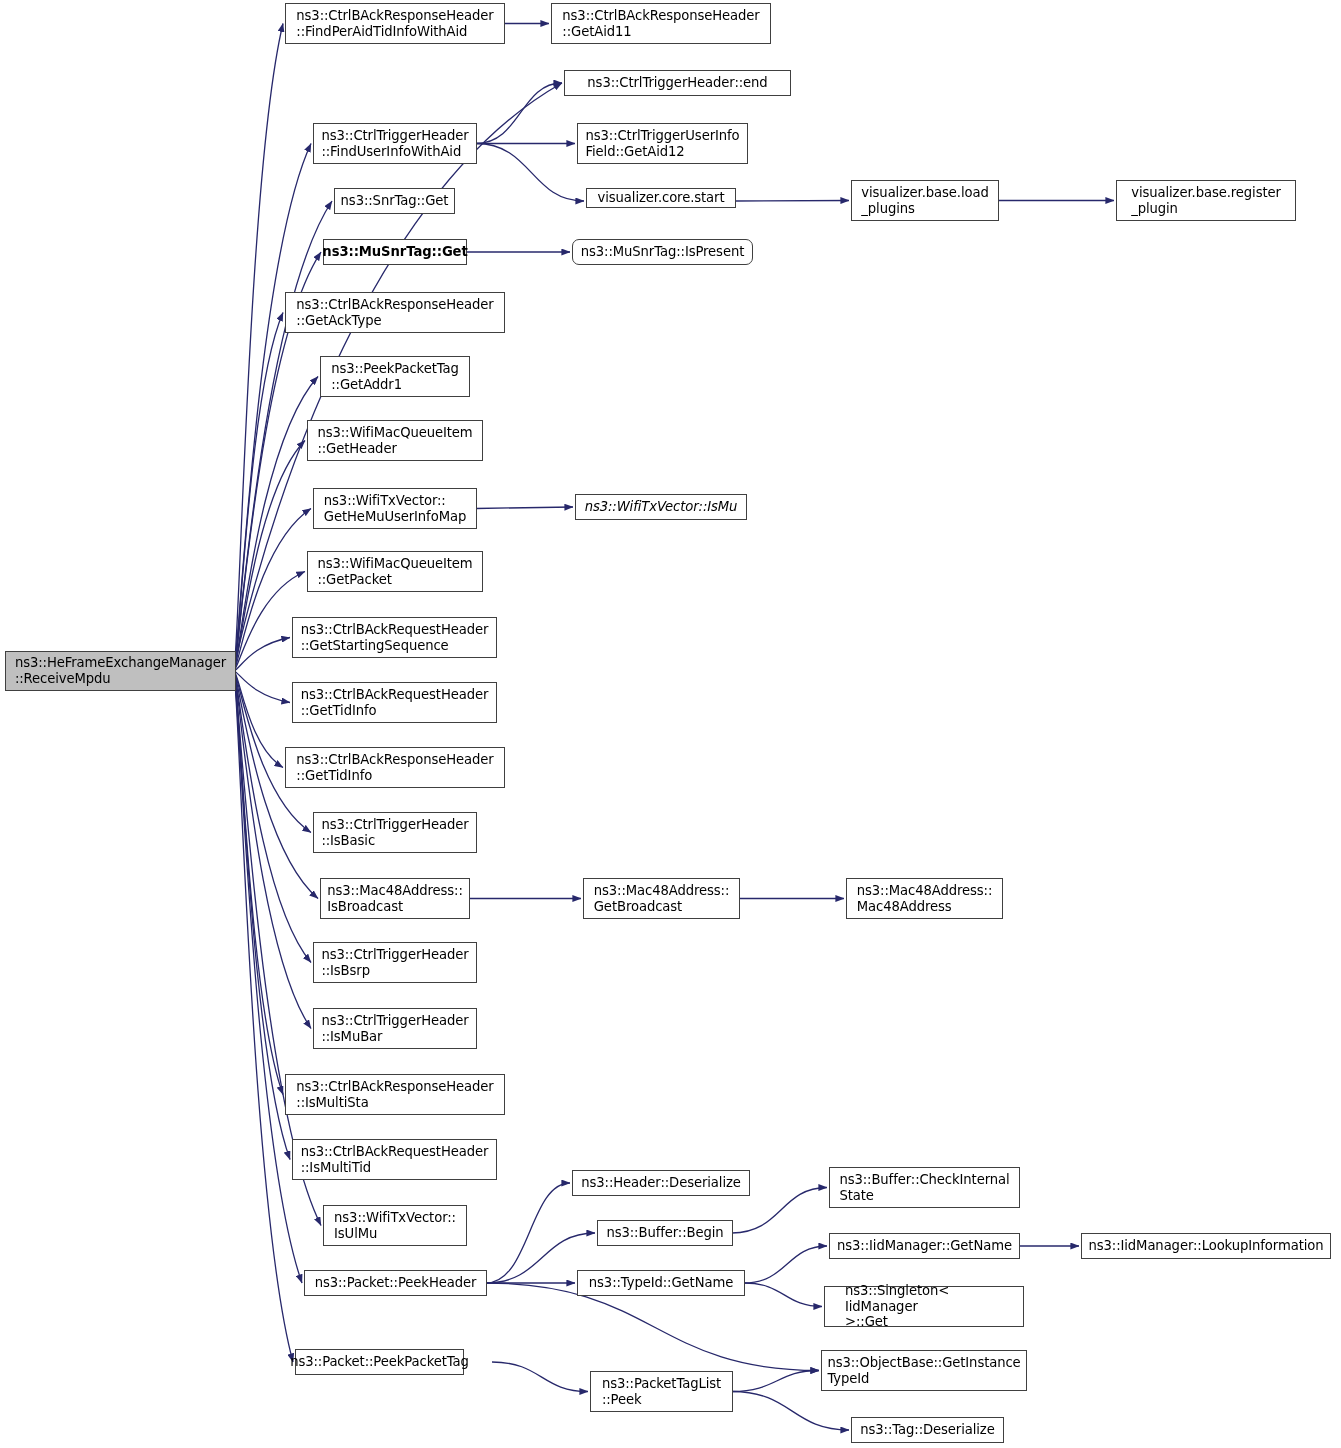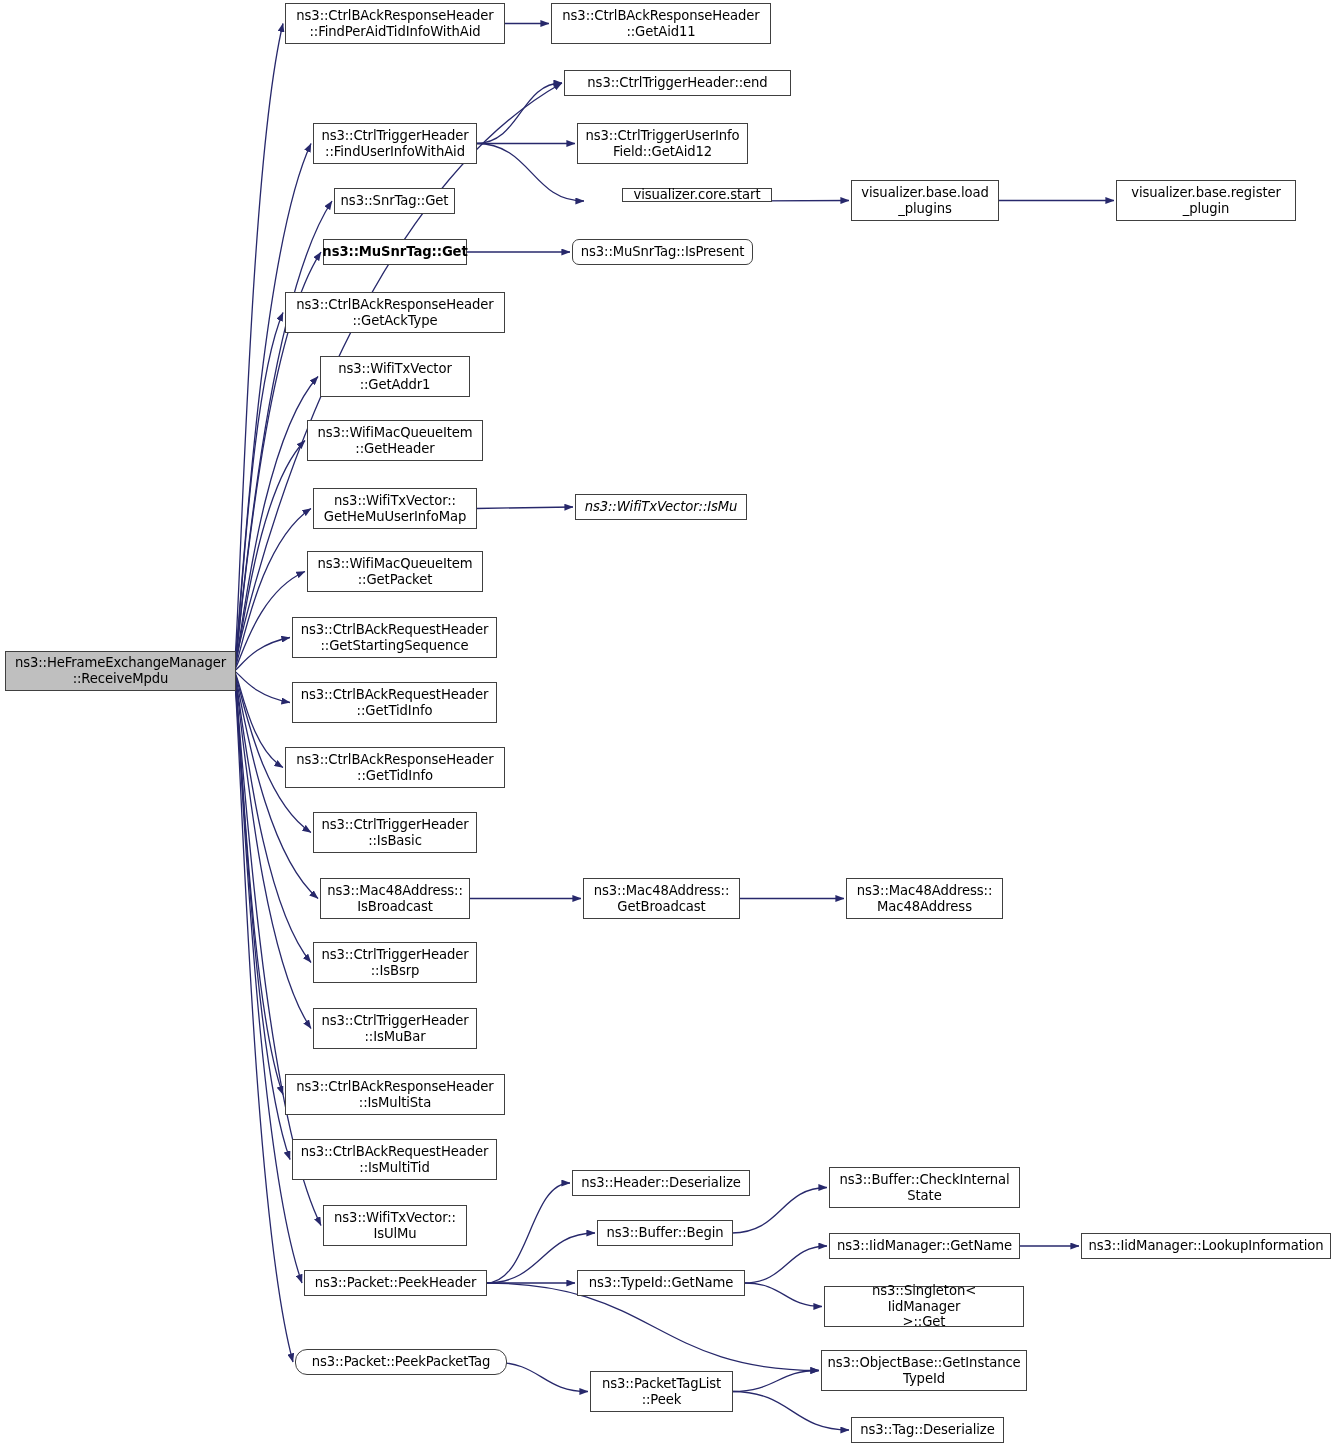--- a/index.html
+++ b/index.html
@@ -19,21 +19,20 @@
   }
   .node{
     position:absolute;
     box-sizing:border-box;
     border:1px solid #404040;
     background:#ffffff;
     color:#000000;
     display:flex;
     align-items:center;
     justify-content:center;
-    text-align:center;
     line-height:1.18;
     font-size:13.2px;
     letter-spacing:-0.1px;
     padding:1px 20px;
     white-space:pre-line;
     z-index:2;
   }
   .node.root{
     background:#bfbfbf;
     border:1px solid #404040;
@@ -100,31 +99,31 @@
 ::ReceiveMpdu</div>
       <div class="node" style="left: 285px; top: 3px; width: 220px; height: 41px;">ns3::CtrlBAckResponseHeader
 ::FindPerAidTidInfoWithAid</div>
       <div class="node" style="left: 551px; top: 3px; width: 220px; height: 41px;">ns3::CtrlBAckResponseHeader
 ::GetAid11</div>
       <div class="node" style="left: 564px; top: 70px; width: 227px; height: 26px;">ns3::CtrlTriggerHeader::end</div>
       <div class="node" style="left: 313px; top: 123px; width: 164px; height: 41px;">ns3::CtrlTriggerHeader
 ::FindUserInfoWithAid</div>
       <div class="node" style="left: 577px; top: 123px; width: 171px; height: 41px;">ns3::CtrlTriggerUserInfo
 Field::GetAid12</div>
-      <div class="node" style="left: 586px; top: 188px; width: 150px; height: 14px; margin-left: 36px;">visualizer.core.start</div>
+      <div class="node" style="left: 586px; top: 188px; width: 150px; height: 20px;">visualizer.core.start</div>
       <div class="node" style="left: 851px; top: 180px; width: 148px; height: 41px;">visualizer.base.load
 _plugins</div>
       <div class="node" style="left: 1116px; top: 180px; width: 180px; height: 41px;">visualizer.base.register
 _plugin</div>
       <div class="node" style="left: 334px; top: 188px; width: 121px; height: 26px;">ns3::SnrTag::Get</div>
       <div class="node" style="left: 323px; top: 239px; width: 144px; height: 26px; font-weight: bold;">ns3::MuSnrTag::Get</div>
       <div class="node" style="left: 572px; top: 239px; width: 181px; height: 26px; border-radius: 7px;">ns3::MuSnrTag::IsPresent</div>
       <div class="node" style="left: 285px; top: 292px; width: 220px; height: 41px;">ns3::CtrlBAckResponseHeader
 ::GetAckType</div>
-      <div class="node" style="left: 320px; top: 356px; width: 150px; height: 41px;">ns3::WifiTxVector
+      <div class="node" style="left: 320px; top: 356px; width: 150px; height: 41px;">ns3::PeekPacketTag
 ::GetAddr1</div>
       <div class="node" style="left: 307px; top: 420px; width: 176px; height: 41px;">ns3::WifiMacQueueItem
 ::GetHeader</div>
       <div class="node" style="left: 313px; top: 488px; width: 164px; height: 41px;">ns3::WifiTxVector::
 GetHeMuUserInfoMap</div>
       <div class="node" style="left: 575px; top: 494px; width: 172px; height: 26px; font-style: italic;">ns3::WifiTxVector::IsMu</div>
       <div class="node" style="left: 307px; top: 551px; width: 176px; height: 41px;">ns3::WifiMacQueueItem
 ::GetPacket</div>
       <div class="node" style="left: 292px; top: 617px; width: 205px; height: 41px;">ns3::CtrlBAckRequestHeader
 ::GetStartingSequence</div>
@@ -153,20 +152,20 @@
       <div class="node" style="left: 304px; top: 1270px; width: 183px; height: 26px;">ns3::Packet::PeekHeader</div>
       <div class="node" style="left: 572px; top: 1170px; width: 178px; height: 26px;">ns3::Header::Deserialize</div>
       <div class="node" style="left: 597px; top: 1220px; width: 136px; height: 26px;">ns3::Buffer::Begin</div>
       <div class="node" style="left: 577px; top: 1270px; width: 168px; height: 26px;">ns3::TypeId::GetName</div>
       <div class="node" style="left: 829px; top: 1167px; width: 191px; height: 41px;">ns3::Buffer::CheckInternal
 State</div>
       <div class="node" style="left: 829px; top: 1233px; width: 191px; height: 26px;">ns3::IidManager::GetName</div>
       <div class="node" style="left: 1081px; top: 1233px; width: 250px; height: 26px;">ns3::IidManager::LookupInformation</div>
       <div class="node" style="left: 824px; top: 1286px; width: 200px; height: 41px;">ns3::Singleton&lt; IidManager
 &gt;::Get</div>
-      <div class="node" style="left: 295px; top: 1349px; width: 212px; height: 26px; border-radius: 12px;">ns3::Packet::PeekPacketTag</div>
+      <div class="node" style="left: 295px; top: 1349px; width: 169px; height: 26px;">ns3::Packet::PeekPacketTag</div>
       <div class="node" style="left: 590px; top: 1371px; width: 143px; height: 41px;">ns3::PacketTagList
 ::Peek</div>
       <div class="node" style="left: 821px; top: 1350px; width: 206px; height: 41px;">ns3::ObjectBase::GetInstance
 TypeId</div>
       <div class="node" style="left: 851px; top: 1417px; width: 153px; height: 26px;">ns3::Tag::Deserialize</div>
     </div>
 </div>
 
 </body></html>

